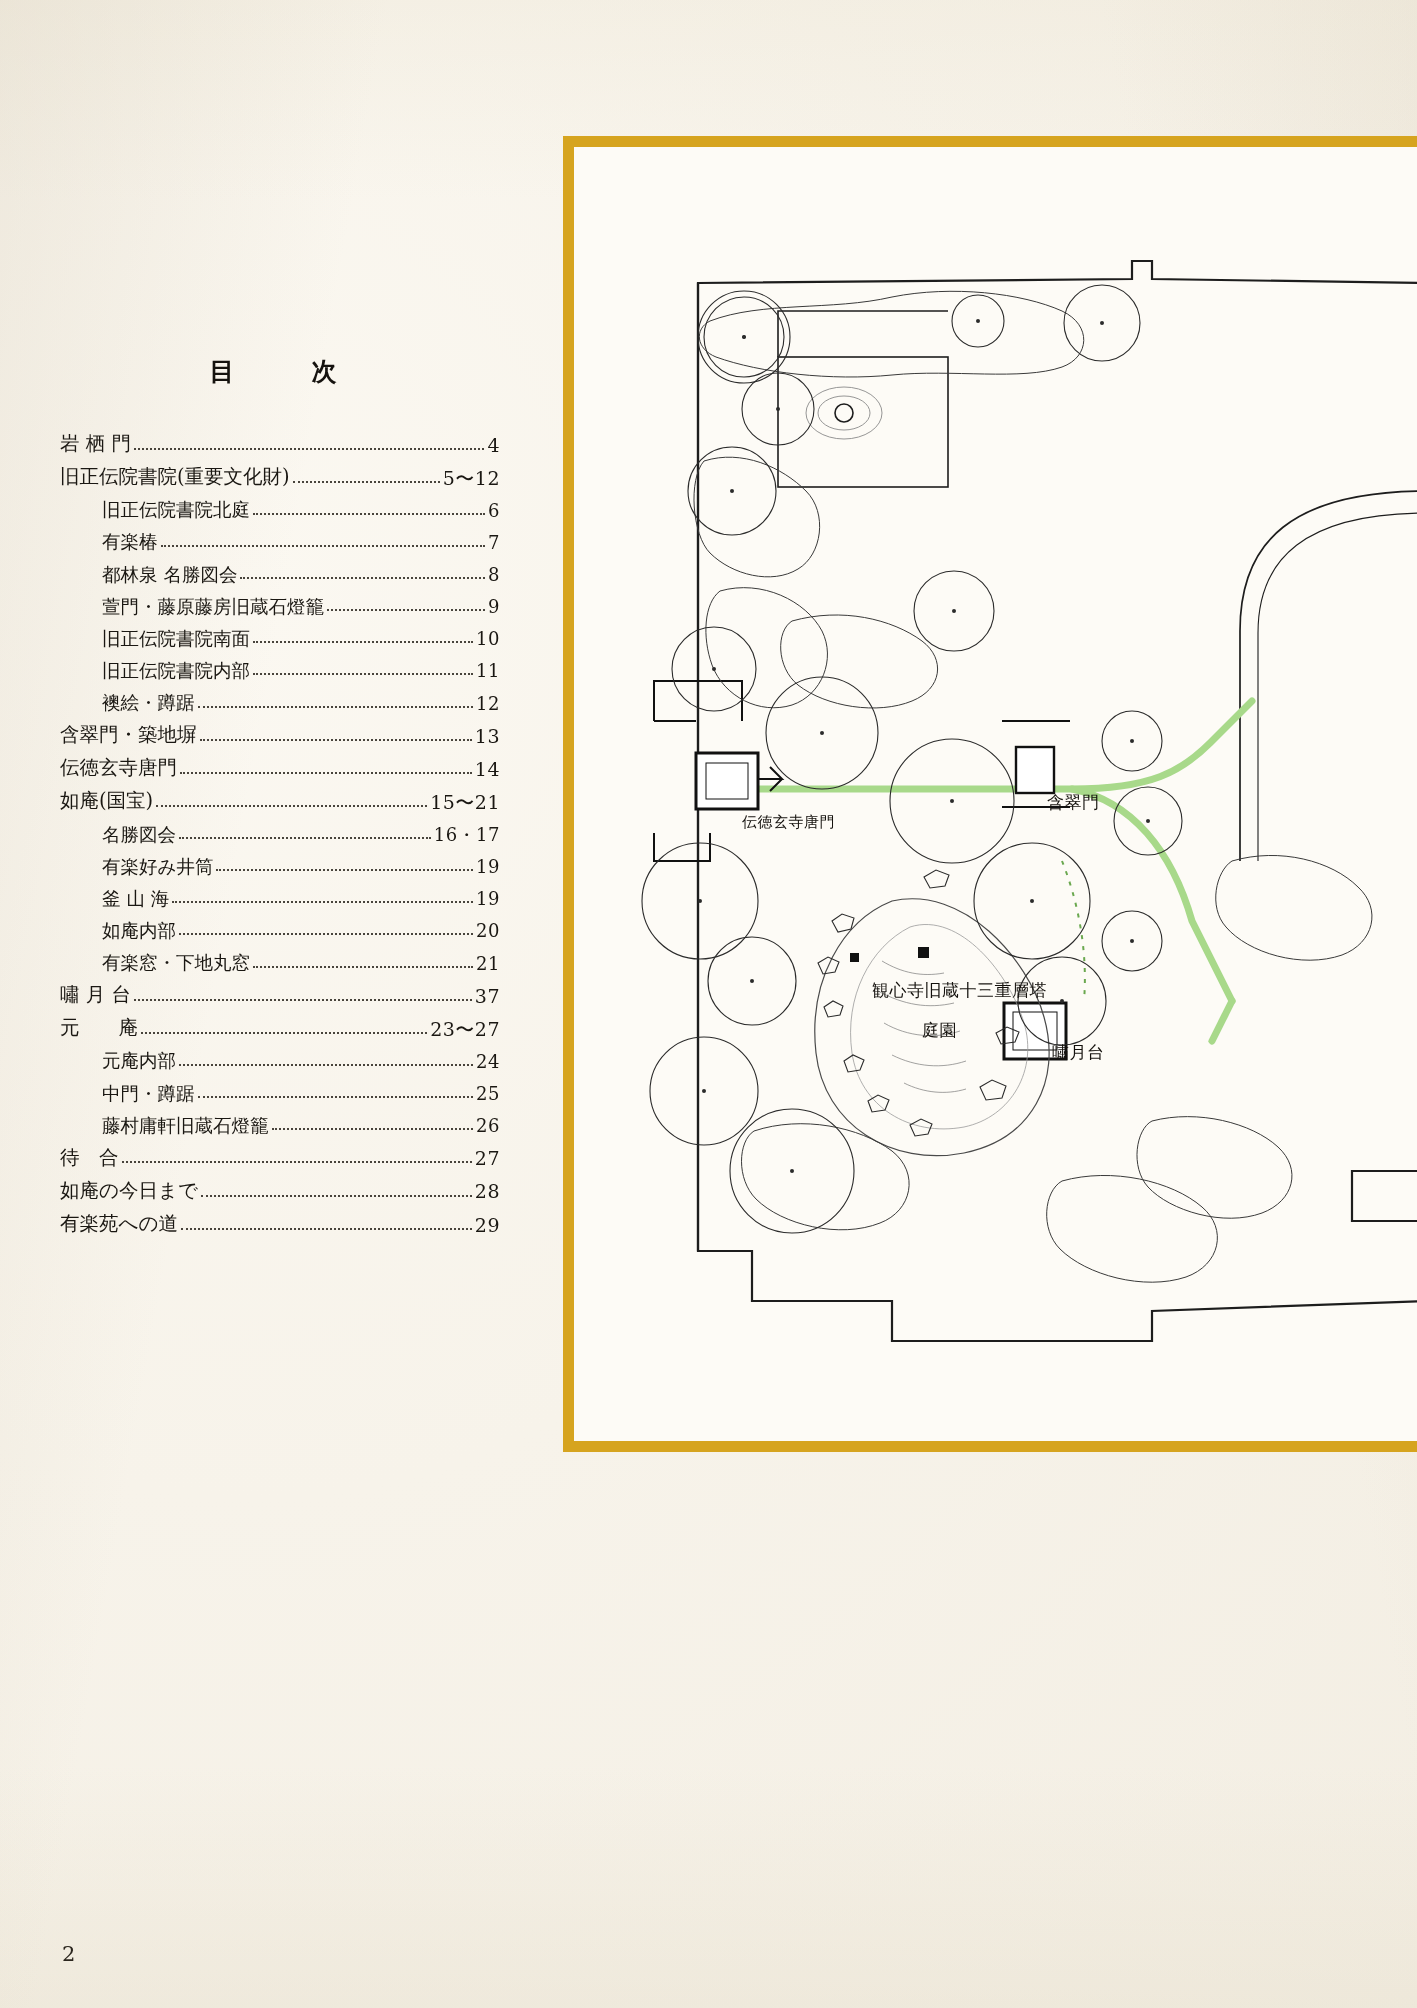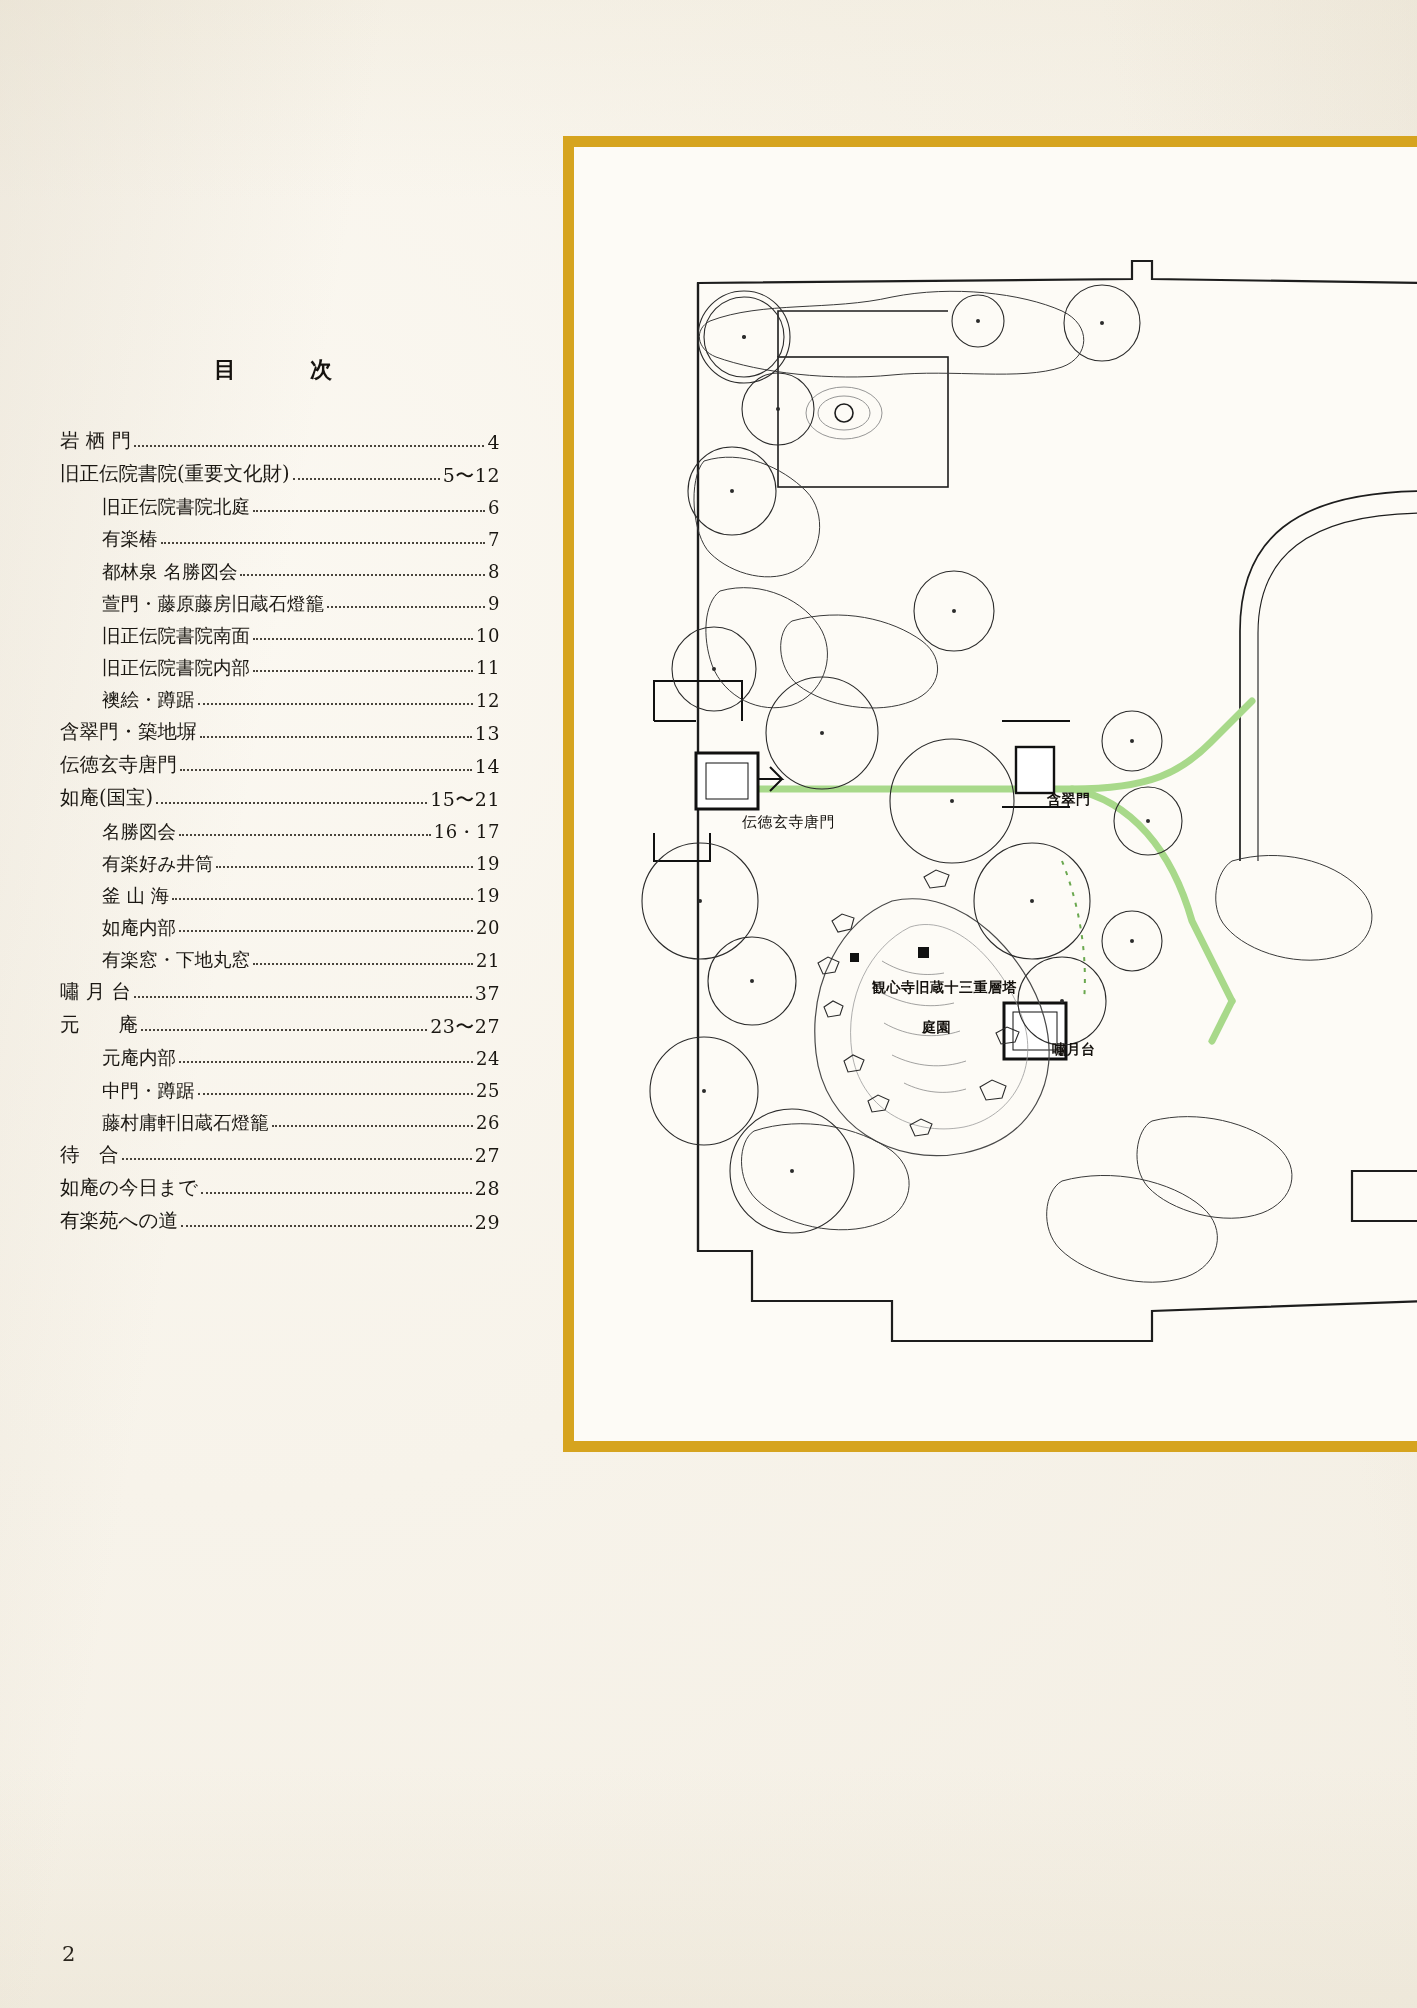--- a/index.html
+++ b/index.html
@@ -33,21 +33,21 @@
 
   
   .toc {
     position: absolute;
     left: 60px;
     top: 355px;
     width: 440px;
   }
   .toc-title {
     font-family: "DejaVu Serif", serif;
-    font-size: 22px;
+    font-size: 25px;
     letter-spacing: 26px;
     text-align: center;
     color: #15120e;
     margin: 0 0 46px 12px;
     font-weight: 700;
   }
   .toc-list {
     list-style: none;
     margin: 0;
     padding: 0;
@@ -116,21 +116,21 @@
   .map-svg { display: block; }
 
   .map-label {
     position: absolute;
     font-family: "DejaVu Serif", serif;
     font-size: 15px;
     color: #14110d;
     white-space: nowrap;
     letter-spacing: .5px;
   }
-  .map-label.sm { font-size: 14px; font-weight: bold; }
+  .map-label.sm { font-size: 17px; }
 </style>
 </head>
 <body>
 
 <div class="page">
   <div class="paper-shade"></div>
 
   <div class="toc">
     <div class="toc-title">目　次</div>
     <ul class="toc-list" id="toc-list">

